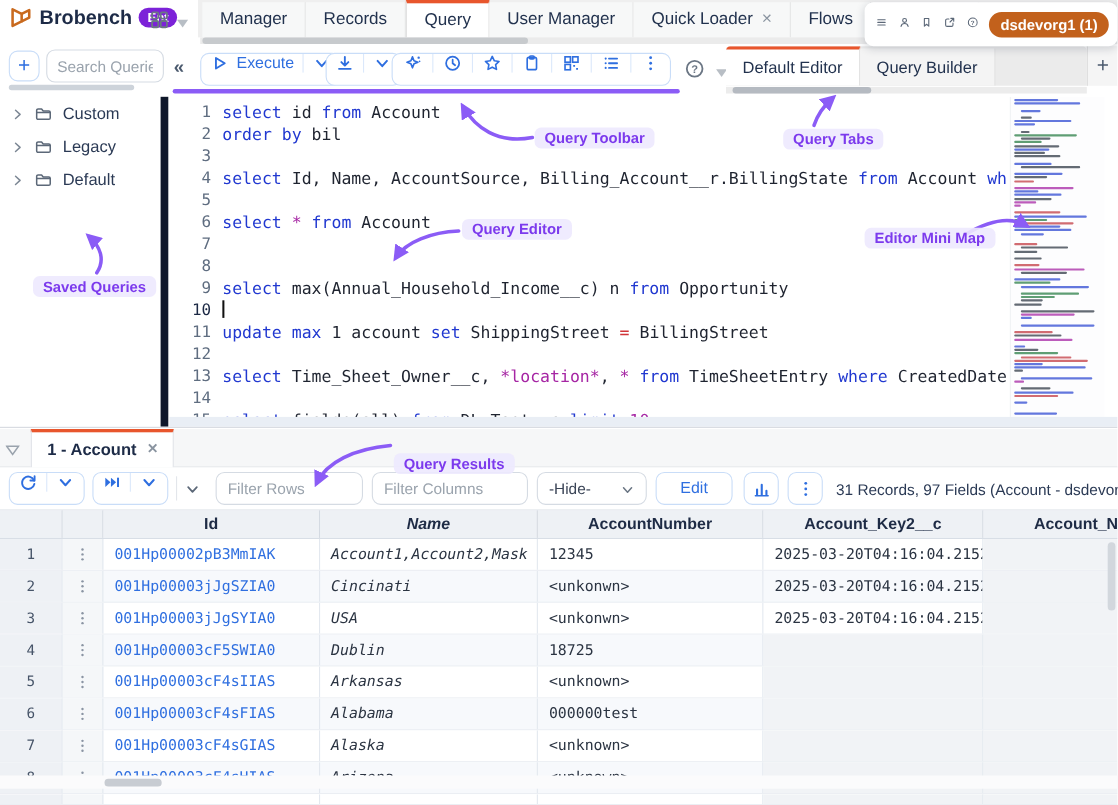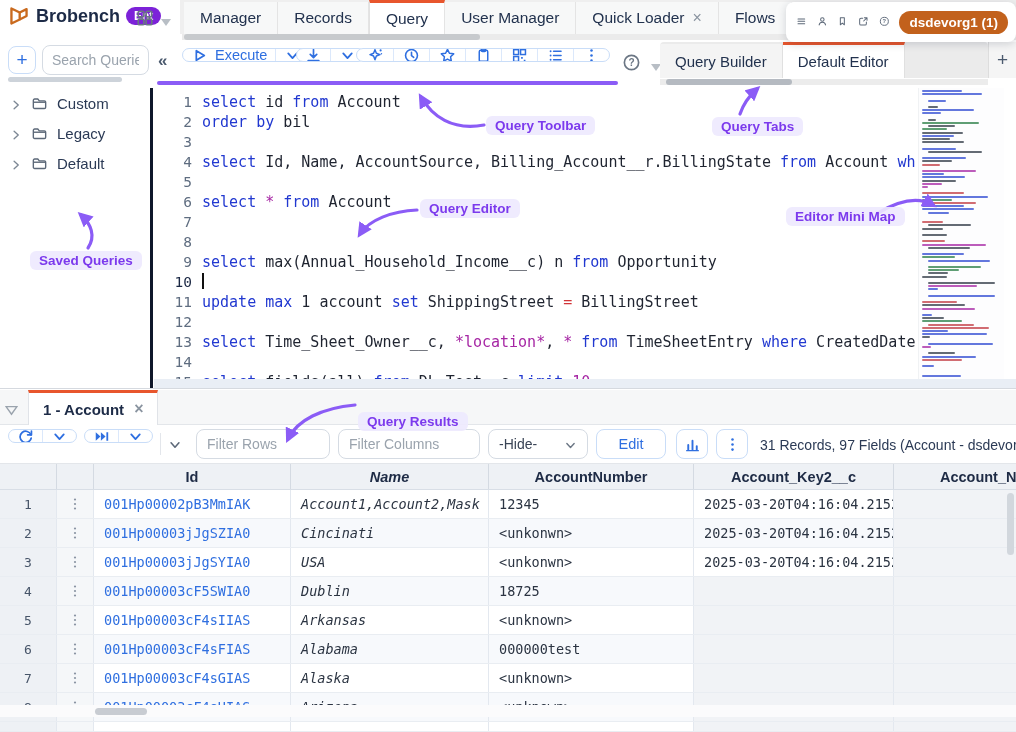--- a/index.html
+++ b/index.html
@@ -42,21 +42,21 @@
     border-radius:8px; color:#2f6fe0; font-size:19px; display:flex; align-items:center;
     justify-content:center; background:#fff; cursor:pointer; }
   #side-search { position:absolute; left:42px; top:5px; width:107px; height:30px; border:1px solid #d5dbe3;
     border-radius:8px; padding:0 9px; font-size:14px; color:#333; font-family:"Liberation Sans",sans-serif; }
   #side-search::placeholder { color:#9aa3ad; }
   #side-scroll { position:absolute; left:8px; top:37px; width:114px; height:5px;
     background:#cdd3da; border-radius:3px; }
   #collapse-btn { position:absolute; left:158px; top:11px; font-size:17px; font-weight:700;
     color:#4b5a6e; cursor:pointer; letter-spacing:-2px; }
 
-  .btn-group { position:absolute; top:8px; height:14px; display:flex; align-items:center;
+  .btn-group { position:absolute; top:8px; height:30px; display:flex; align-items:flex-start;
     border:1px solid #c9ddf8; border-radius:8px; background:#fff; overflow:hidden; }
   .btn-seg { display:flex; align-items:center; justify-content:center; padding:0 8px;
     color:#2f6fe0; cursor:pointer; }
   .btn-seg + .btn-seg { border-left:1px solid #dbe8fb; }
   .btn-seg .ic { width:17px; height:17px; }
   .exec-label { font-size:14.5px; font-weight:500; margin-left:7px; color:#2f6fe0; }
   #g1 { left:182px; }
   #g2 { left:296px; }
   #g3 { left:356px; }
   #g3 .btn-seg { width:36px; padding:0; }
@@ -72,21 +72,21 @@
   .etab.active { background:#fff; margin-top:0; border-top:3px solid #e8562d; }
   #etab-add { position:absolute; left:988px; top:2px; width:28px; height:36px; background:#f5f5f5;
     border-left:1px solid #ddd; color:#4b5a6e; font-size:19px; display:flex; align-items:center;
     justify-content:center; cursor:pointer; }
   #etab-scroll { position:absolute; left:660px; top:39px; width:328px; height:6px; background:#ececec; }
   #etab-scroll .thumb { position:absolute; left:6px; top:0; width:126px; height:6px;
     background:#b5bac1; border-radius:3px; }
 
   
   #main { position:absolute; left:0; top:88px; width:1016px; height:300px; background:#fff; }
-  #sidebar { position:absolute; left:0; top:0; width:153px; height:300px; border-right:3px solid #0f172a; }
+  #sidebar { position:absolute; left:0; top:0; width:153px; height:300px; border-right:7px solid #0f172a; }
   .tree-row { display:flex; align-items:center; height:30px; padding-left:10px; gap:9px; cursor:pointer; }
   .tree-row .chev { width:12px; height:12px; color:#7c8794; }
   .tree-row .fold { width:17px; height:17px; color:#5c6878; }
   .tree-row .lbl { font-size:15px; color:#2b3a55; }
 
   #editor { position:absolute; left:154px; top:0; width:862px; height:291px; overflow:hidden;
     font-family:"DejaVu Sans Mono", monospace; }
   #gutter { position:absolute; left:0; top:4px; width:38px; text-align:right; }
   .gut-line { height:20px; line-height:20px; font-size:14.5px; color:#5f6d80; }
   .gut-line.active { color:#1b2844; }
@@ -355,25 +355,25 @@
         </svg>
     </span>
     <span id="tb-caret">
       <svg viewBox="0 0 12 10">
           <polygon points="1,2 11,2 6,9" fill="currentColor" opacity=".7"></polygon>
         </svg>
     </span>
     <div id="toolbar-underline"></div>
 
     <div id="etab-strip">
+        <div class="etab active">
+          <span>Default Editor</span>
+        </div>
         <div class="etab">
           <span>Query Builder</span>
-        </div>
-        <div class="etab active">
-          <span>Default Editor</span>
         </div>
       </div>
     <div id="etab-add">+</div>
     <div id="etab-scroll">
         <div class="thumb"></div>
       </div>
   </div>
 
   <div id="main">
     <div id="sidebar">

